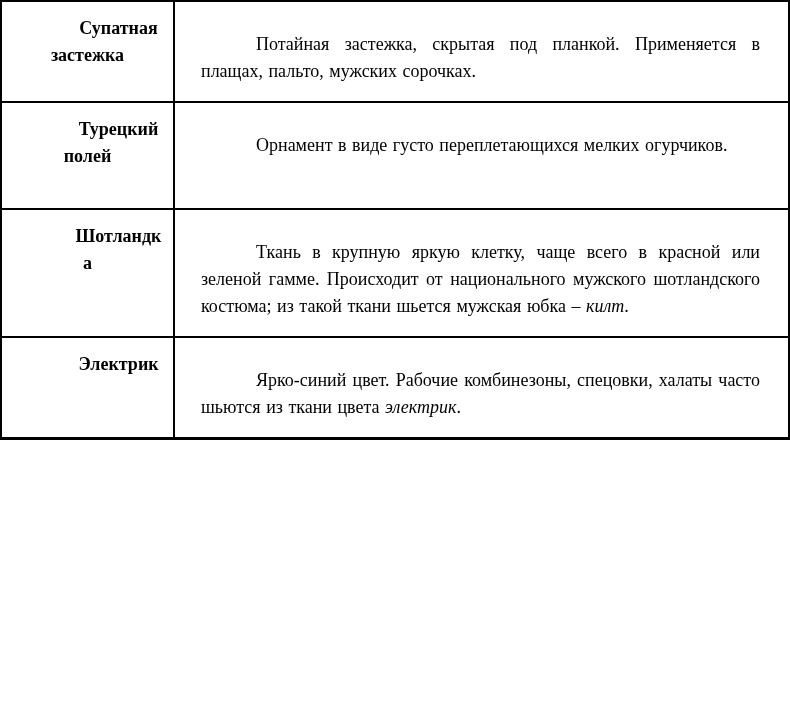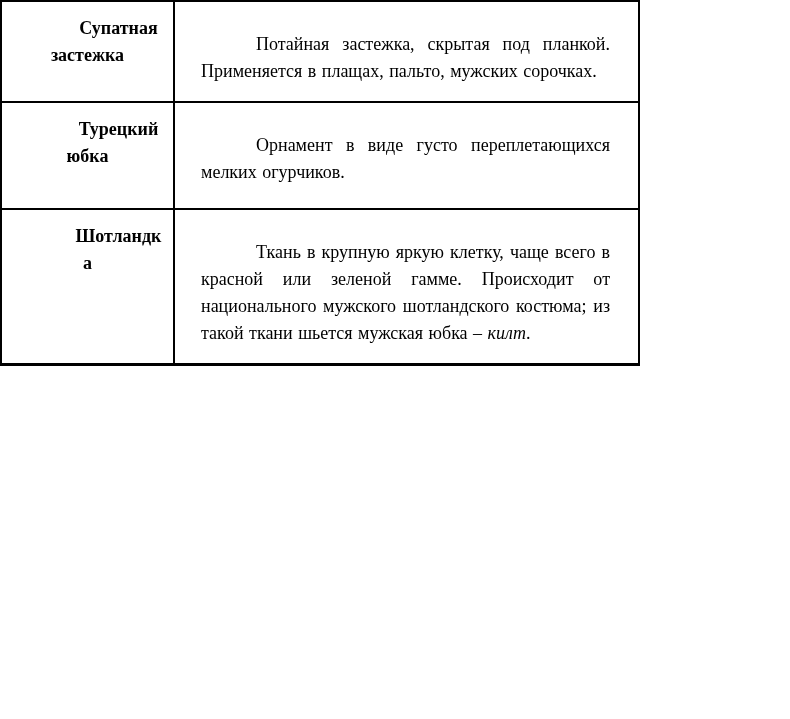--- a/index.html
+++ b/index.html
@@ -14,21 +14,21 @@
     color: var(--text, #000000);
     font-family: "Liberation Serif", serif;
   }
   .page {
     width: 790px;
     height: 719px;
   }
   table.glossary {
     border-collapse: collapse;
     table-layout: fixed;
-    width: 640px;
+    width: 790px;
     border: 2px solid var(--border, #000000);
     border-bottom-width: 3px;
   }
   col.c-term  { width: 173px; }
   td {
     border: 2px solid var(--border, #000000);
     vertical-align: top;
     font-size: 18px;
     line-height: 27px;
     word-spacing: 1px;
@@ -76,30 +76,38 @@
             <div class="tl first">Супатная</div>
             <div class="tl">застежка</div>
           </td>
           <td class="def">
             <p><span>Потайная застежка, скрытая под планкой. Применяется в плащах, пальто, мужских сорочках.</span></p>
           </td>
         </tr>
         <tr>
           <td class="term">
             <div class="tl first">Турецкий</div>
-            <div class="tl">юбка</div>
+            <div class="tl">полей</div>
           </td>
           <td class="def">
             <p><span>Орнамент в виде густо переплетающихся мелких огурчиков.</span></p>
           </td>
         </tr>
         <tr>
           <td class="term">
             <div class="tl first">Шотландк</div>
             <div class="tl">а</div>
           </td>
           <td class="def">
             <p><span>Ткань в крупную яркую клетку, чаще всего в красной или зеленой гамме. Происходит от национального мужского шотландского костюма; из такой ткани шьется мужская юбка – </span><span class="it">килт</span><span>.</span></p>
           </td>
         </tr>
+        <tr>
+          <td class="term">
+            <div class="tl first">Электрик</div>
+          </td>
+          <td class="def">
+            <p><span>Ярко-синий цвет. Рабочие комбинезоны, спецовки, халаты часто шьются из ткани цвета </span><span class="it">электрик</span><span>.</span></p>
+          </td>
+        </tr>
       </tbody>
   </table>
 </div>
 
 </body></html>

